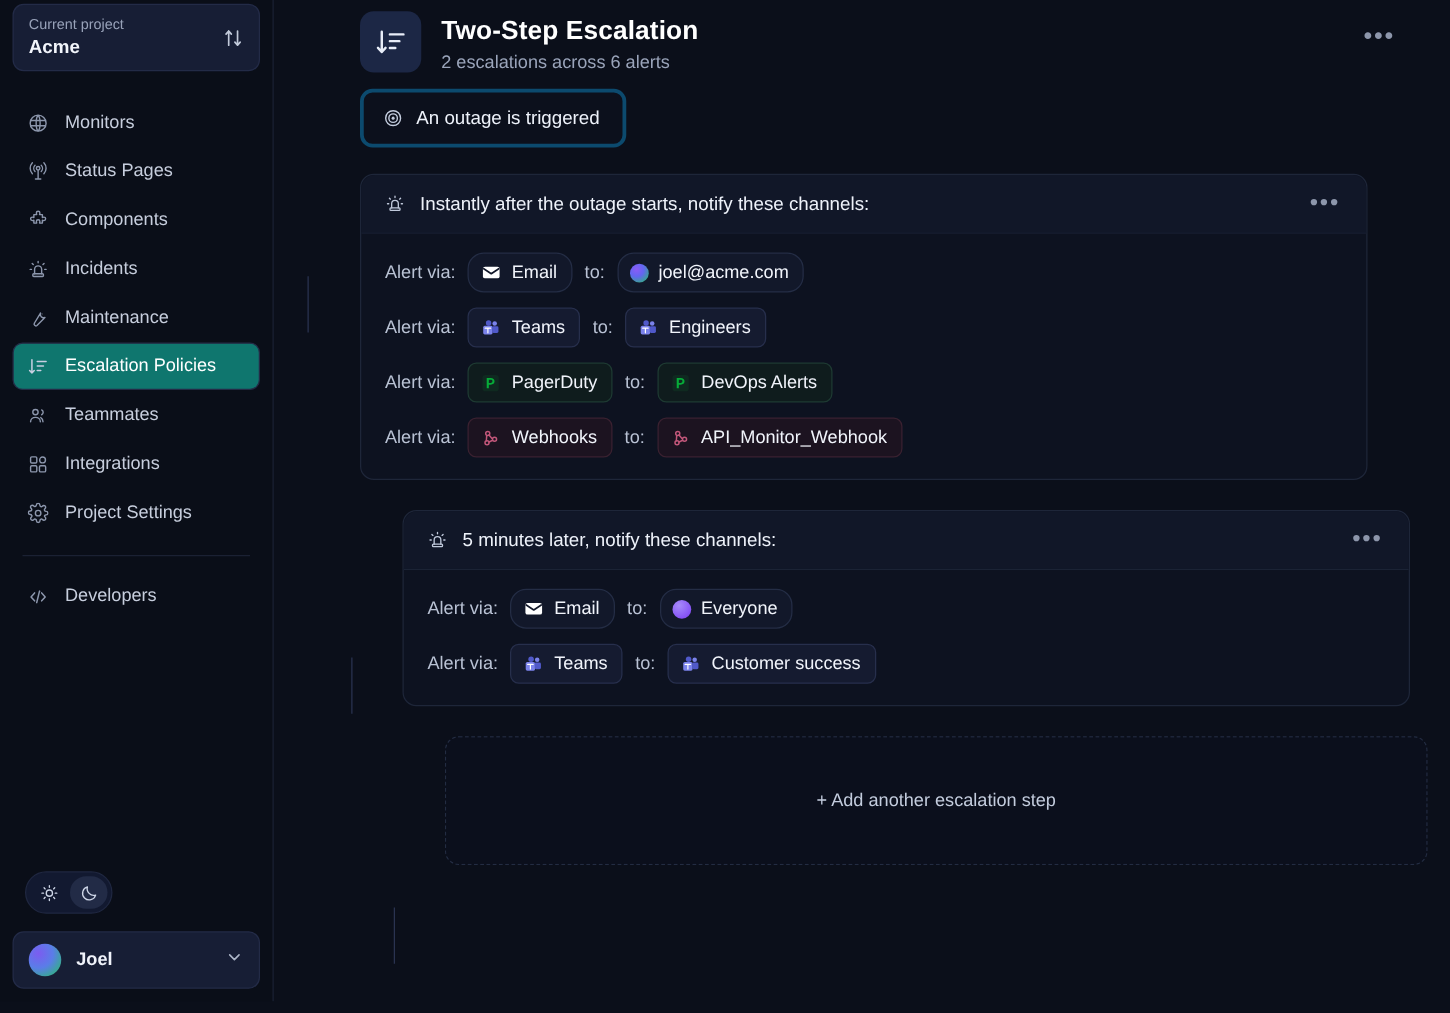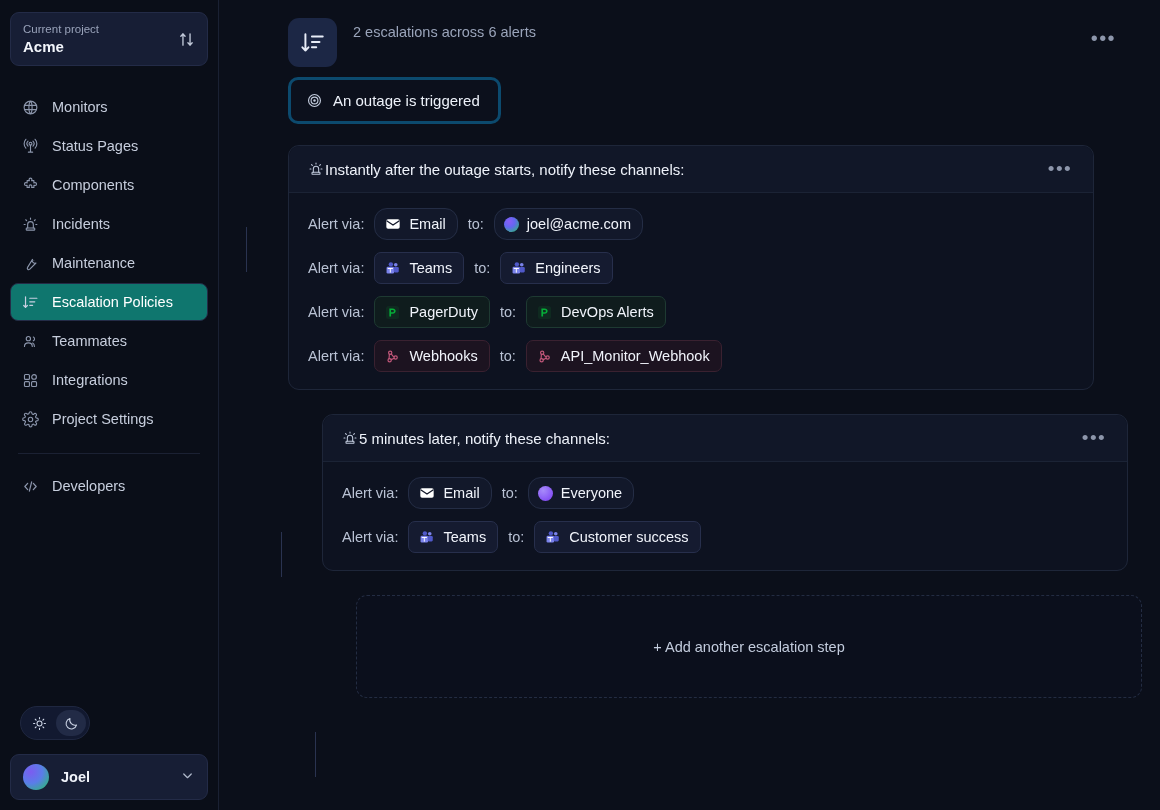--- a/index.html
+++ b/index.html
@@ -2,21 +2,21 @@
 <html><head>
 <meta charset="utf-8">
 <style>
   * { box-sizing: border-box; margin: 0; padding: 0; }
   html, body {
     width: 1160px; height: 810px;
     background: #0b0f1a;
     font-family: "Liberation Sans", sans-serif;
     overflow: hidden;
   }
-  .app { display: flex; width: 1160px; height: 792px; }
+  .app { display: flex; width: 1160px; height: 792px; align-items: center; }
 
   
   .sidebar {
     width: 219px; height: 810px;
     background: #0a0e18;
     border-right: 1px solid #1a2133;
     display: flex; flex-direction: column;
     padding: 12px 10px 10px 10px;
     flex: 0 0 219px;
   }
@@ -119,21 +119,21 @@
     left: 27px;
   }
 
   .step-card {
     background: #0d1220;
     border: 1px solid #1e2639;
     border-radius: 11px;
     position: relative; z-index: 2;
   }
   .step-head {
-    display: flex; align-items: center; 
+    display: flex; align-items: center; gap: 11px;
     padding: 14px 16px 14px 19px;
     border-bottom: 1px solid #1b2335;
     background: #111728;
     border-radius: 11px 11px 0 0;
   }
   .step-head .sico { color: #c0c9db; display: flex; flex: 0 0 17px; }
   .step-title { font-size: 15px; color: #eef2fa; flex: 1; }
   .step-dots { color: #8d96ab; font-size: 19px; line-height: 12px; letter-spacing: 1.4px; cursor: pointer; padding: 3px 5px; }
 
   .step-body { padding: 15px 19px 17px 19px; display: flex; flex-direction: column; gap: 12px; }
@@ -331,20 +331,21 @@
   <section class="main">
 
     <div class="page-header">
       <div class="header-icon">
         <svg width="26" height="26" viewBox="0 0 24 24" fill="none" stroke="currentColor" stroke-width="1.8" stroke-linecap="round" stroke-linejoin="round">
             <path d="M5 4v15M5 19l-2.8-3M5 19l2.8-3"></path>
             <path d="M11 6h10M11 11h7M11 16h4"></path>
           </svg>
       </div>
       <div class="header-text">
+        <div class="page-title">Two-Step Escalation</div>
         <div class="page-sub">2 escalations across 6 alerts</div>
       </div>
       <div class="dots-btn">•••</div>
     </div>
 
     <div class="flow">
 
       
       <div class="connector" style="top:150px; height:45px;"></div>
       

